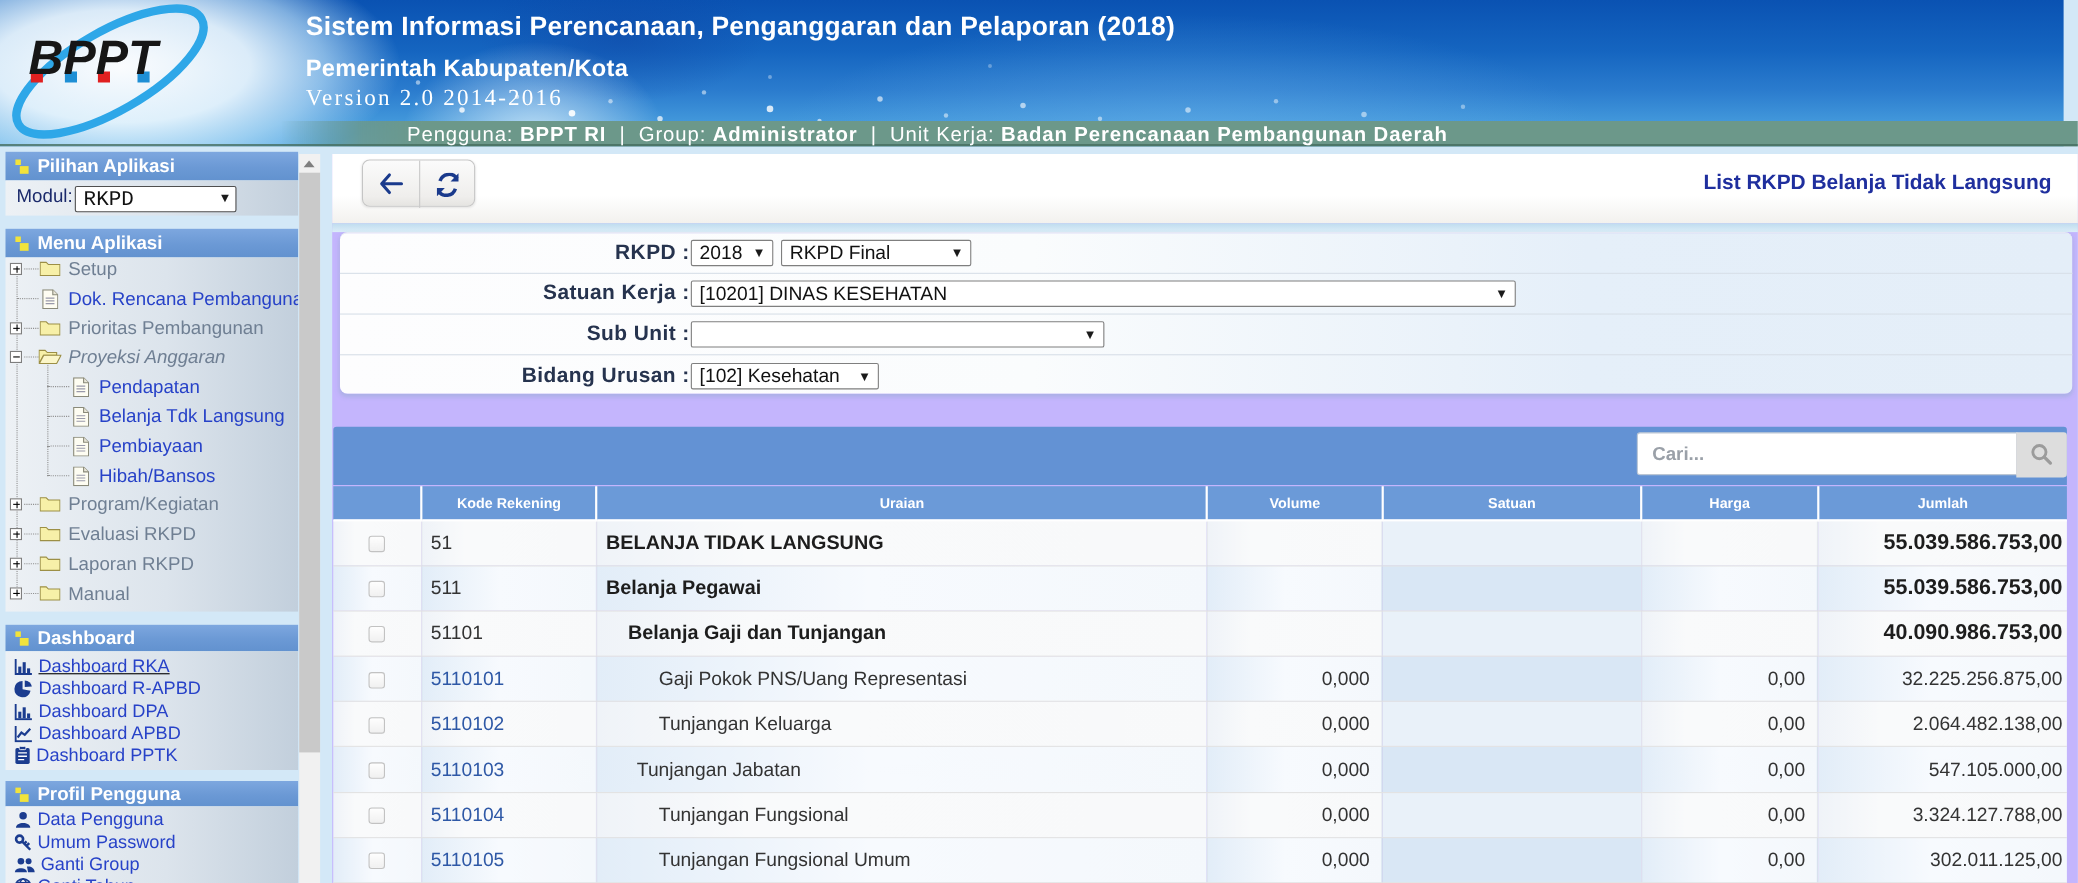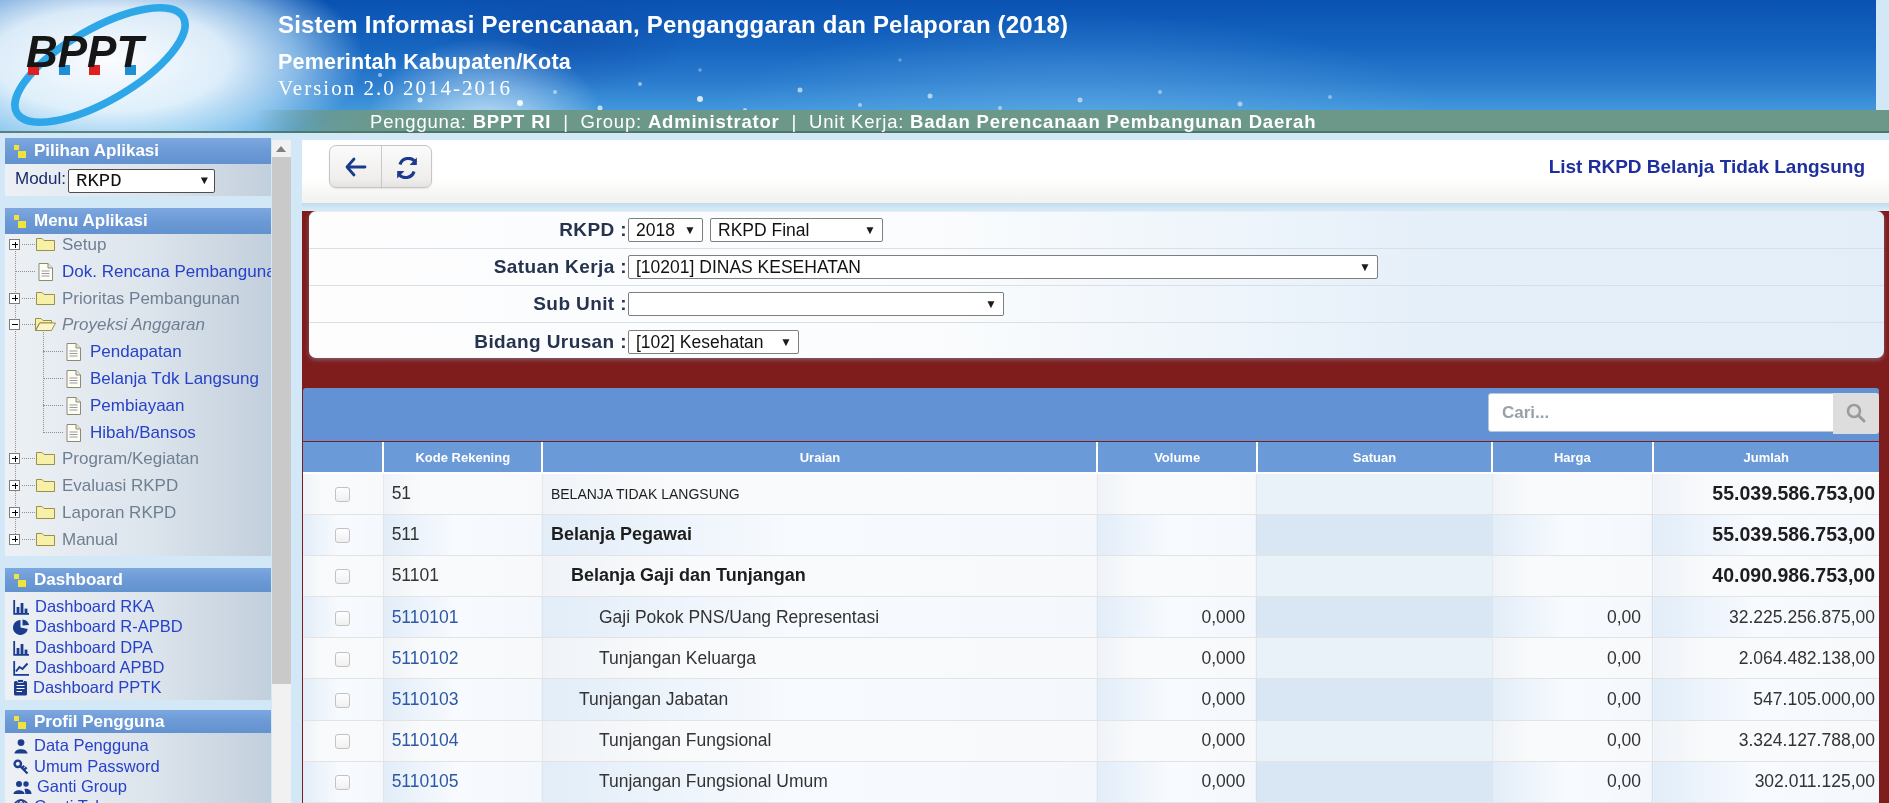--- a/index.html
+++ b/index.html
@@ -56,21 +56,21 @@
 .ditem a { color:#2742C8; text-decoration:none; }
 .ditem svg { vertical-align:-3px; margin-right:5px; }
 
 
 #sscroll { position:absolute; left:272px; top:140px; width:19px; height:663px; background:#F1F1F1; }
 #sscroll .up { position:absolute; left:0; top:0; width:19px; height:17px; background:#F1F1F1; }
 #sscroll .up:after { content:""; position:absolute; left:4px; top:6px; border-left:5.5px solid transparent; border-right:5.5px solid transparent; border-bottom:6px solid #7F7F7F; }
 #sscroll .thumb { position:absolute; left:0; top:17px; width:19px; height:527px; background:#C9C9C9; }
 
 
-#content { position:absolute; left:302px; top:140px; width:1587px; height:663px; background:#7f1d1d; }
+#content { position:absolute; left:302px; top:140px; width:1587px; height:663px; background:#c4b5fd; }
 #toolbar { position:absolute; left:0; top:0; width:1587px; height:63px; background:linear-gradient(180deg,#FFFFFF 60%,#F2F1EE 100%); }
 #btns { position:absolute; left:27px; top:5px; width:103px; height:43px; border:1px solid #C5C5C5; border-radius:7px; background:linear-gradient(180deg,#FBFBFB 0%,#EFEEEC 80%,#E5E4E1 100%); box-shadow:0 1px 2px rgba(0,0,0,0.08); }
 #btns .div { position:absolute; left:51px; top:0; width:1px; height:43px; background:#C9C9C9; }
 #btns svg { position:absolute; top:11px; }
 #ptitle { position:absolute; right:24px; top:16px; font-size:19px; font-weight:bold; color:#1F2F9E; }
 #band { position:absolute; left:0; top:63px; width:1587px; height:8px; background:linear-gradient(180deg,#BFDCEF,#DCEEF8); }
 
 
 #fpanel { position:absolute; left:7px; top:71px; width:1575px; height:147px; border-radius:7px; border-top:1px solid #E8EEF4;
   background:linear-gradient(90deg,#FDFDFE 0%, #FAFCFD 40%, #E5EFF9 72%, #E4EEF8 100%);
@@ -255,21 +255,21 @@
         <span class="exp plus" style="left:4px;"></span>
         <span class="hdot" style="left:17px;width:13px;"></span>
         <svg style="left:31px;" width="19" height="16" viewBox="0 0 19 16">
           <path d="M0.5 14.5 L0.5 2.5 L6 2.5 L8 4.5 L18.5 4.5 L18.5 14.5 Z" fill="#F7F0A8" stroke="#9C8F46"></path>
         </svg>
         <span class="lbl lbl-g" style="left:57px;">Manual</span>
       </div>
   </div>
   <div class="sbar" style="top:568px; height:24px; line-height:24px;"><span class="ic"><i class="a"></i><i class="b"></i></span>Dashboard</div>
   <div class="sbody dash-sec" id="dashbody" style="top:592px; height:108px;">
-    <div class="ditem" style="top:4px;"><svg width="17" height="16" viewBox="0 0 17 16">
+    <div class="ditem" style="top:4px;text-decoration:underline;"><svg width="17" height="16" viewBox="0 0 17 16">
           <path d="M1.2 1 L1.2 14.8 L16 14.8" stroke="#1B3C8F" stroke-width="1.8" fill="none"></path>
           <rect x="3.6" y="8" width="2.8" height="6" fill="#1B3C8F"></rect>
           <rect x="7.6" y="4" width="2.8" height="10" fill="#1B3C8F"></rect>
           <rect x="11.6" y="9.6" width="2.8" height="4.4" fill="#1B3C8F"></rect>
         </svg><a>Dashboard RKA</a></div>
     <div class="ditem" style="top:24px;"><svg width="17" height="16" viewBox="0 0 17 16">
           <path d="M7.5 8.5 L7.5 1 A7.5 7.5 0 1 0 14.8 10 Z" fill="#1B3C8F"></path>
           <path d="M9.5 6.5 L9.5 0.6 A7.2 7.2 0 0 1 16 6 Z" fill="#1B3C8F"></path>
         </svg><a>Dashboard R-APBD</a></div>
     <div class="ditem" style="top:44.5px;"><svg width="17" height="16" viewBox="0 0 17 16">
@@ -393,21 +393,21 @@
             <th>Kode Rekening</th>
             <th>Uraian</th>
             <th>Volume</th>
             <th>Satuan</th>
             <th>Harga</th>
             <th>Jumlah</th>
           </tr>
       <tr class="odd">
             <td style="text-align:center"><span class="cb"></span></td>
             <td>51</td>
-            <td style="font-weight:normal;color:#1d1d1d;font-size:14px">BELANJA TIDAK LANGSUNG</td>
+            <td style="font-weight:bold;color:#1d1d1d;font-size:18px">BELANJA TIDAK LANGSUNG</td>
             <td class="num"></td>
             <td class="sat"></td>
             <td class="num"></td>
             <td class="num" style="font-weight:bold;color:#1d1d1d;font-size:19.5px">55.039.586.753,00</td>
           </tr>
       <tr class="even">
             <td style="text-align:center"><span class="cb"></span></td>
             <td>511</td>
             <td style="font-weight:bold;color:#1d1d1d;font-size:18px">Belanja Pegawai</td>
             <td class="num"></td>

